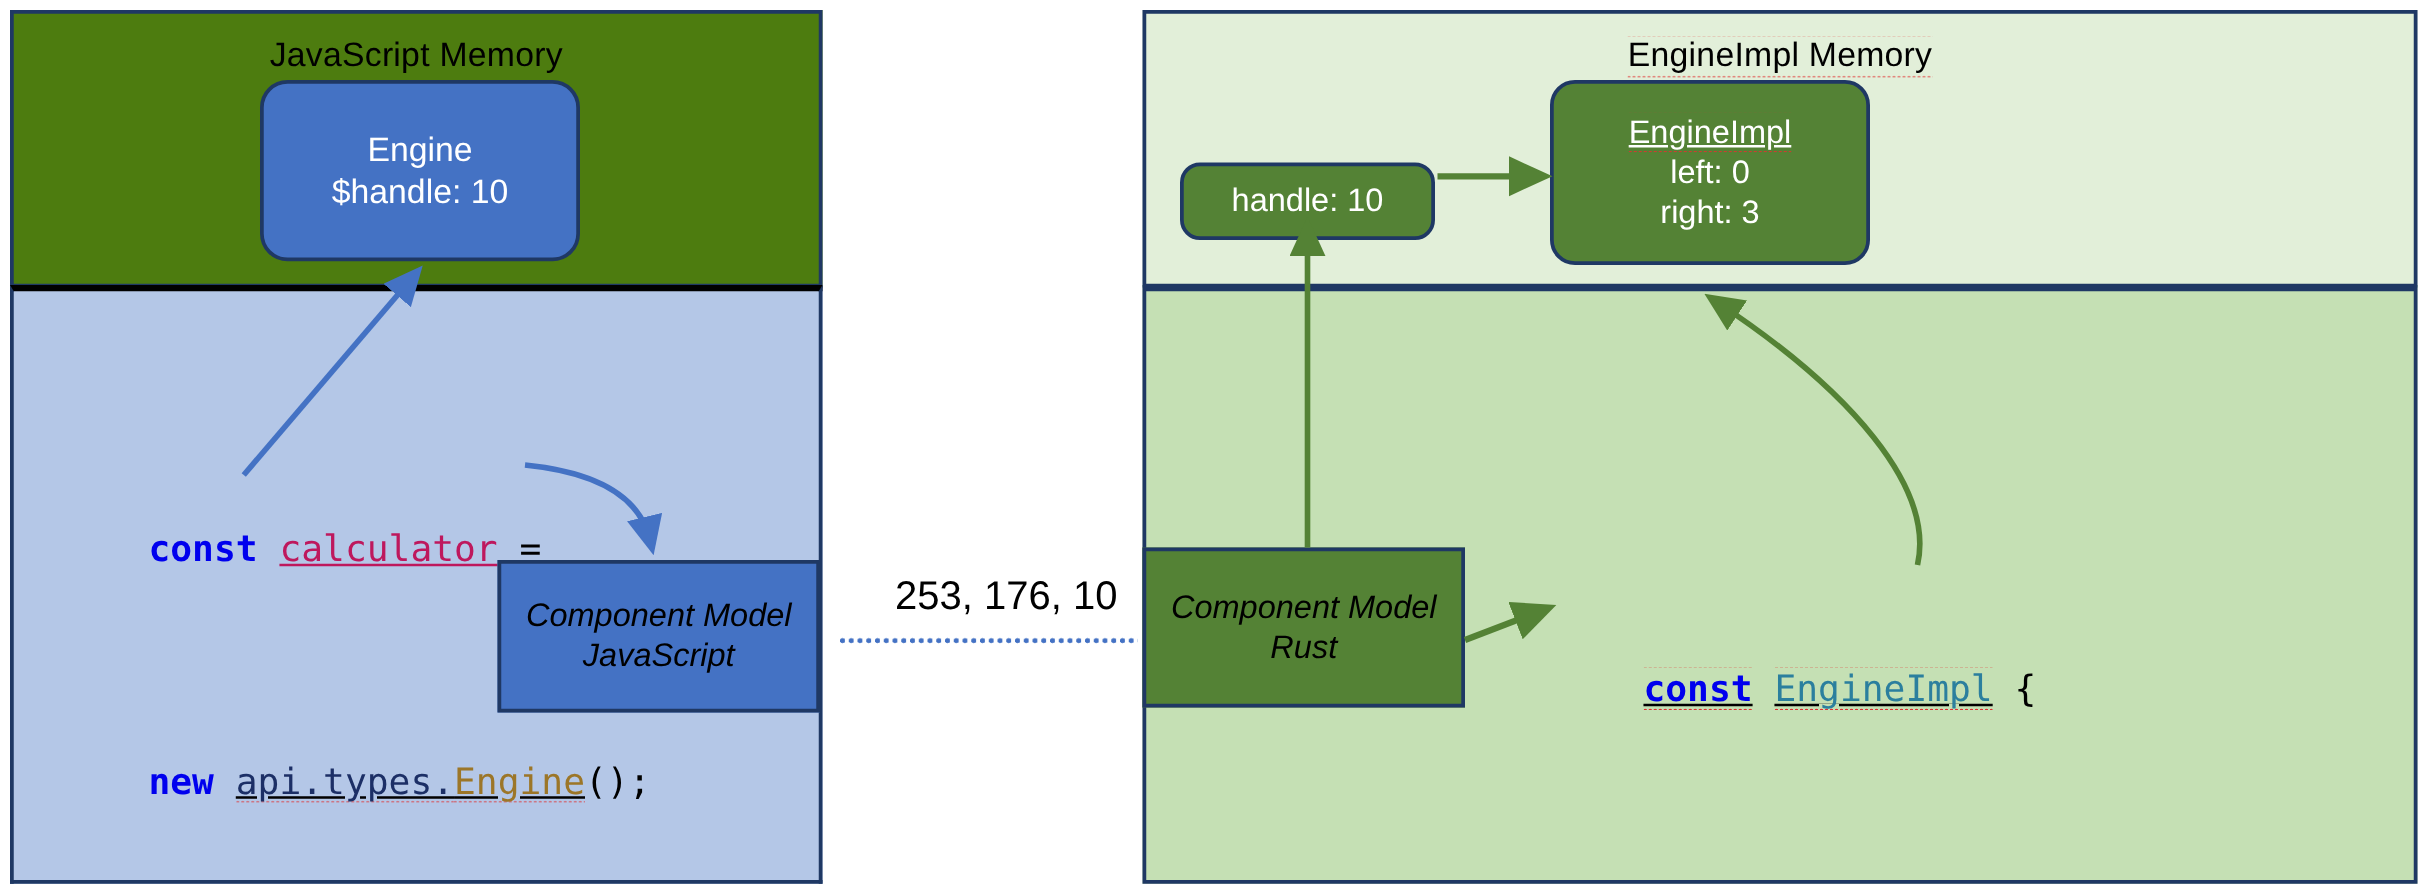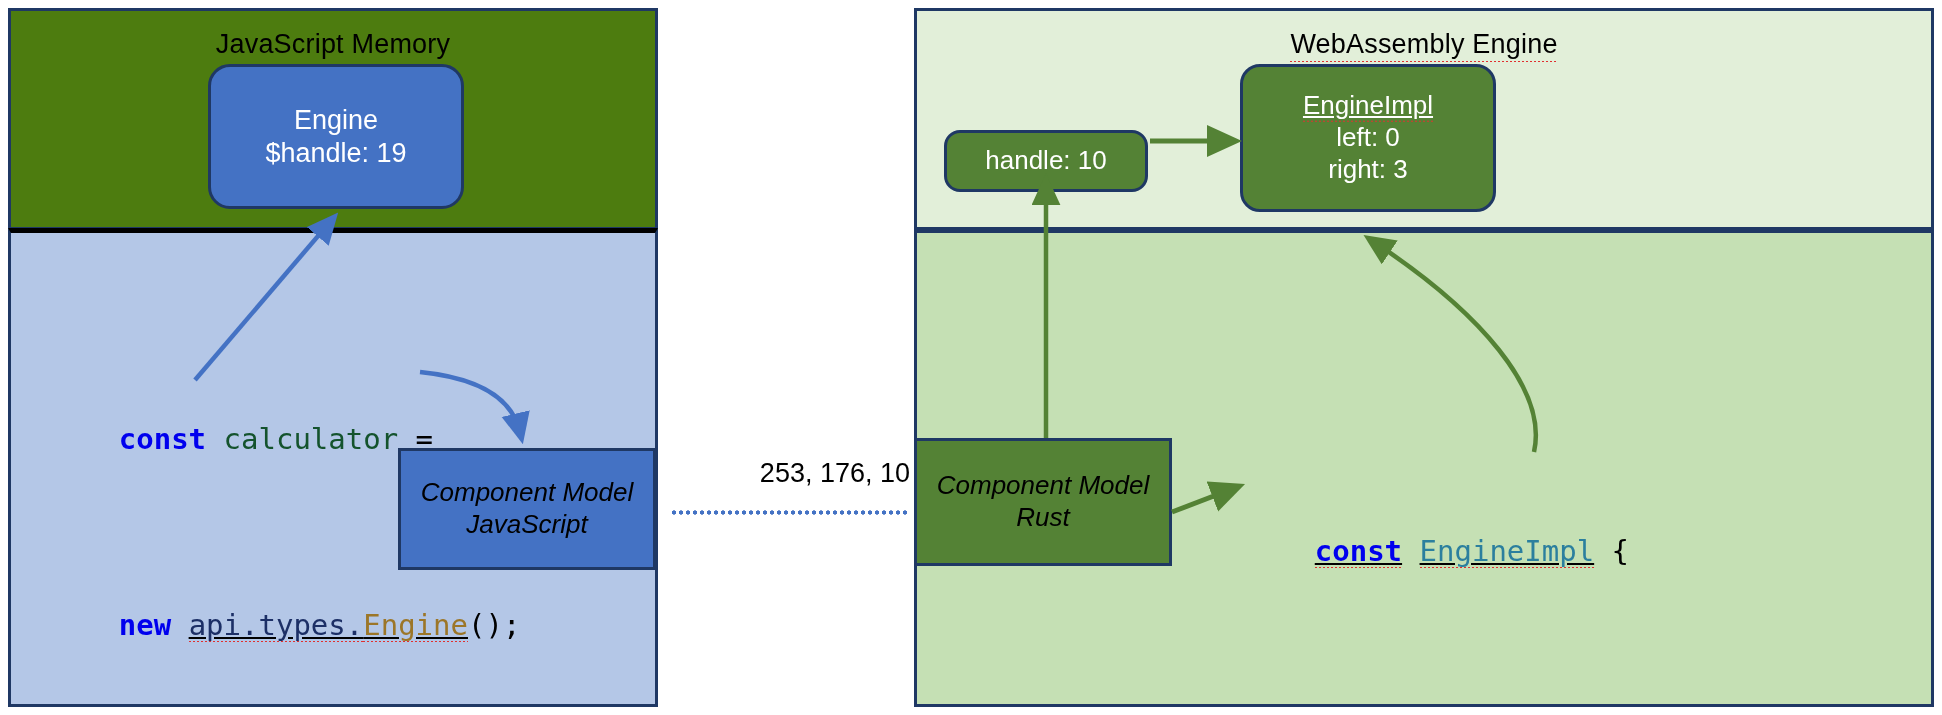--- a/index.html
+++ b/index.html
@@ -102,21 +102,21 @@
     font-family: "DejaVu Sans Mono", monospace;
     font-size: 29px;
     line-height: 1.28;
     white-space: pre;
     color: #000000;
   }
   .code-js   { left: 14px;  top: 310px; }
   .code-rust { left: 1210px; top: 422px; }
 
   .tok-kw     { color: #0000ee; font-weight: 700; margin-top: 16px; }
-  .tok-var    { color: #14532d; }
+  .tok-var    { color: #be185d; text-decoration: underline; }
   .tok-type   { color: #2b7f9e; }
   .tok-ns     { color: #1c2f66; }
   .tok-gold   { color: #9c7628; }
   .tok-plain  { color: #000000; }
   .u    { text-decoration: underline; }
   .usp  {
     text-decoration: underline;
     text-decoration-color: #000000;
     background-image: radial-gradient(circle at 1.2px 100%, #e03030 1.1px, transparent 1.2px);
     background-size: 4px 100%;
@@ -127,22 +127,22 @@
     background-image: radial-gradient(circle at 1.2px 100%, #e03030 1.1px, transparent 1.2px);
     background-size: 4px 100%;
     background-repeat: repeat-x;
     background-position: 0 100%;
   }
 
   
   .mid-caption {
     position: absolute;
     left: 700px; top: 458px; width: 210px;
-    text-align: right;
-    font-size: 27px;
+    text-align: center;
+    font-size: 32px;
     color: #000000;
   }
   .mid-dots {
     position: absolute;
     left: 672px; top: 510px; width: 238px; height: 5px;
     background-image: radial-gradient(circle at 2px 50%, #4472c4 2px, transparent 2.2px);
     background-size: 7px 100%;
     background-repeat: repeat-x;
   }
 
@@ -160,21 +160,21 @@
 <div id="canvas">
 
   <div class="panel panel-js-top">
     <div class="panel-title">JavaScript Memory</div>
   </div>
 
   <div class="panel panel-js-bottom"></div>
 
   <div class="node node-blue engine-node">
     <span class="ln">Engine</span>
-    <span class="ln">$handle: 19</span>
+    <span class="ln">$handle: 10</span>
   </div>
 
   <div class="code code-js">
     <div>
       <span class="tok-kw">const</span><span class="tok-plain"> </span><span class="tok-var">calculator</span><span class="tok-plain"> =</span>
     </div>
     <div>
       <span class="tok-kw">new</span><span class="tok-plain"> </span><span class="tok-ns usp">api.types.</span><span class="tok-gold usp">Engine</span><span class="tok-plain">();</span>
     </div>
   </div>
@@ -182,21 +182,21 @@
   <div class="node cm-ts-node node-sq" style="border:3px solid #1f3864;">
     <span class="ln">Component Model</span>
     <span class="ln">JavaScript</span>
   </div>
 
   <div class="mid-caption">253, 176, 10</div>
   <div class="mid-dots"></div>
 
   <div class="panel panel-wasm-top">
     <div class="panel-title">
-      <span class="spell">WebAssembly Engine</span>
+      <span class="spell">EngineImpl Memory</span>
     </div>
   </div>
 
   <div class="panel panel-wasm-bottom"></div>
 
   <div class="node node-green handle-node">
     <span class="ln">handle: 10</span>
   </div>
 
   <div class="node node-green impl-node">

